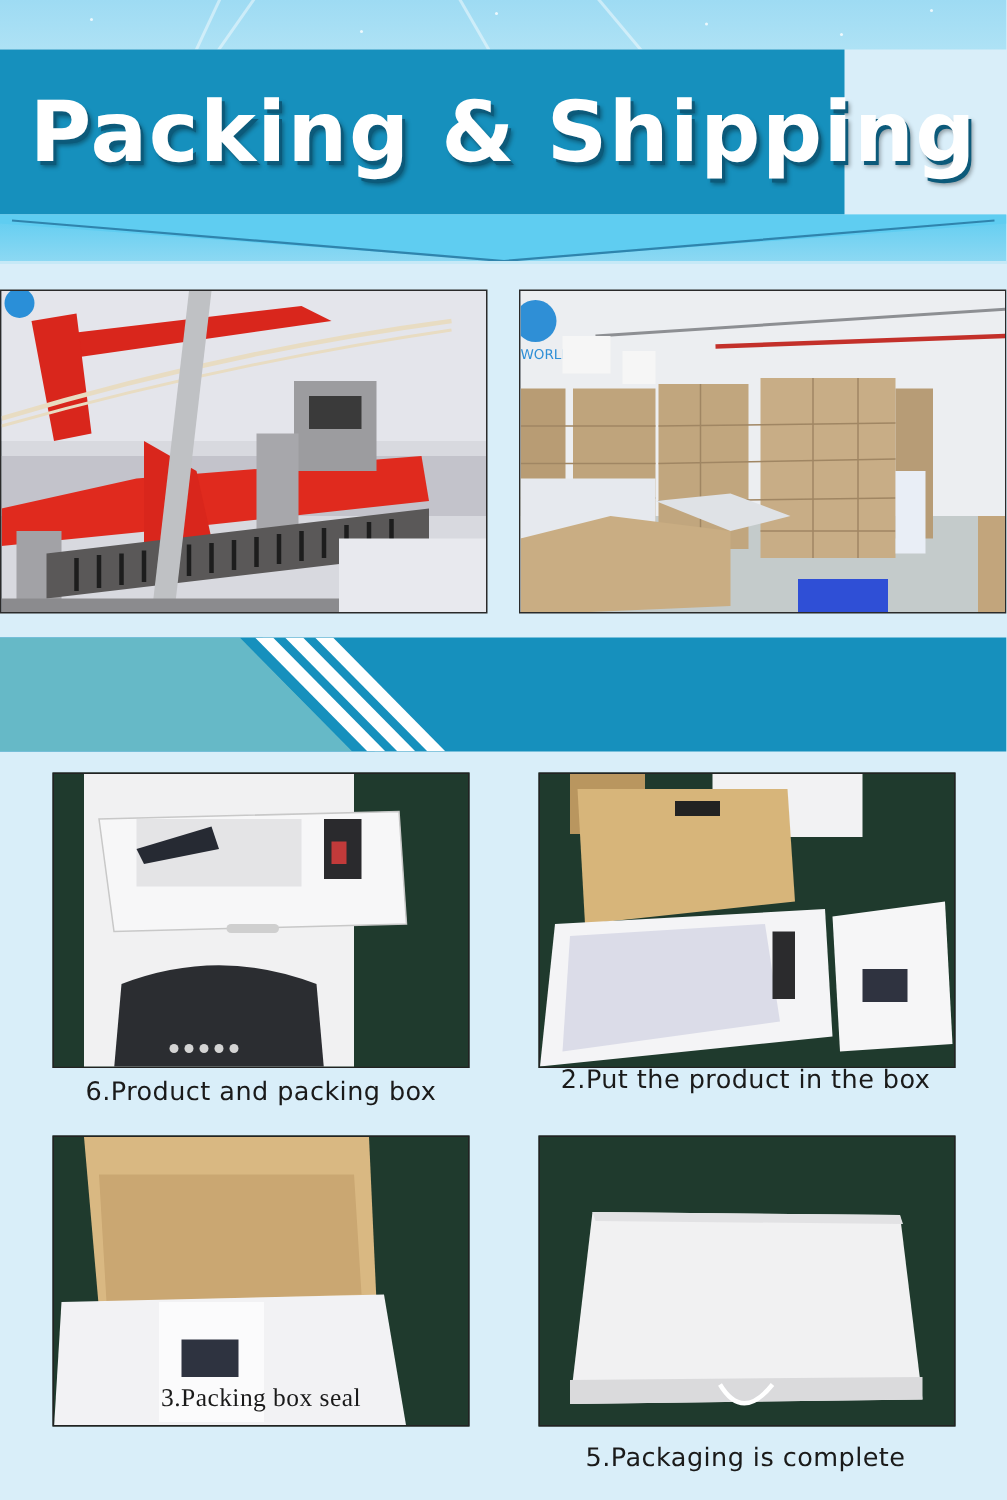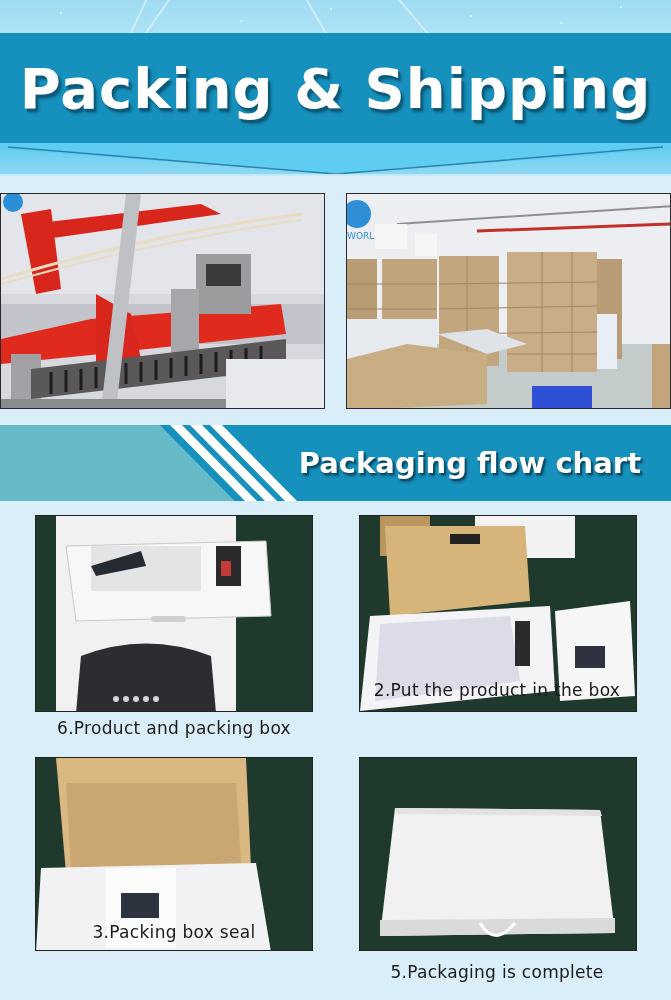--- a/index.html
+++ b/index.html
@@ -16,21 +16,21 @@
     overflow: hidden;
   }
   .sky .spark {
     position: absolute; width: 2px; height: 2px; background: #fff; border-radius: 50%; opacity: .8;
   }
   .sky .ray {
     position: absolute; top: -10px; width: 2px; height: 60px; background: rgba(255,255,255,.45); transform-origin: top;
   }
   
   .banner {
-    position: absolute; left: 0; top: 33px; width: 671px; height: 110px;
+    position: absolute; left: 0; top: 33px; width: 563px; height: 110px;
     background: #1690bd;
   }
   .banner-title {
     position: absolute; left: 0; top: 0; width: 671px; height: 110px;
     display: flex; align-items: center; justify-content: center;
     color: #ffffff; font-size: 56px; font-weight: bold; letter-spacing: 1px;
     text-shadow: 2px 3px 0 #0c5a7a, 3px 4px 3px rgba(0,0,0,.35);
     font-family: "DejaVu Sans", sans-serif;
   }
   
@@ -192,21 +192,20 @@
 </div>
 
 <div class="section-header">
   <svg class="teal-left" width="671" height="76" viewBox="0 0 671 76">
     <polygon points="0,0 160,0 235,76 0,76" fill="#66b9c7"></polygon>
     <polygon points="160,0 175,0 250,76 235,76" fill="#1690bd"></polygon>
     <polygon points="170,0 182,0 257,76 245,76" fill="#ffffff"></polygon>
     <polygon points="190,0 202,0 277,76 265,76" fill="#ffffff"></polygon>
     <polygon points="210,0 222,0 297,76 285,76" fill="#ffffff"></polygon>
   </svg>
-  <div class="section-title">Packaging flow chart</div>
 </div>
 
 <div class="step-photo" style="left:35px;top:515px;width:278px;height:197px;">
   <svg width="278" height="197" viewBox="0 0 278 197">
     <rect width="278" height="197" fill="#1f3a2d"></rect>
     <rect x="20" y="0" width="180" height="197" fill="#f1f1f2"></rect>
     <polygon points="30,30 230,25 235,100 40,105" fill="#f7f7f8" stroke="#c8c8c8"></polygon>
     <rect x="55" y="30" width="110" height="45" fill="#e4e4e6"></rect>
     <polygon points="55,50 105,35 110,50 60,60" fill="#262a33"></polygon>
     <rect x="180" y="30" width="25" height="40" fill="#2a2a2d"></rect>
@@ -231,33 +230,33 @@
     <rect x="115" y="0" width="100" height="42" fill="#f2f2f3"></rect>
     <polygon points="25,10 165,10 170,85 30,100" fill="#d7b57a"></polygon>
     <rect x="90" y="18" width="30" height="10" fill="#222"></rect>
     <polygon points="10,100 190,90 195,175 0,195" fill="#f4f4f6"></polygon>
     <polygon points="20,108 150,100 160,165 15,185" fill="#dbdce8"></polygon>
     <rect x="155" y="105" width="15" height="45" fill="#2b2b2d"></rect>
     <polygon points="195,95 270,85 275,180 200,185" fill="#f6f6f7"></polygon>
     <rect x="215" y="130" width="30" height="22" fill="#2f3340"></rect>
   </svg>
 </div>
-<div class="step-caption" style="left:347px;top:680px;">2.Put the product in the box</div>
+<div class="step-caption" style="left:347px;top:710px;">2.Put the product in the box</div>
 
 <div class="step-photo" style="left:35px;top:757px;width:278px;height:194px;">
   <svg width="278" height="194" viewBox="0 0 278 194">
     <rect width="278" height="194" fill="#1f3a2d"></rect>
     <polygon points="20,0 210,0 215,110 30,115" fill="#d9b882"></polygon>
     <polygon points="30,25 200,25 205,105 35,110" fill="#caa772"></polygon>
     <polygon points="5,110 220,105 235,194 0,194" fill="#f2f2f4"></polygon>
     <rect x="70" y="110" width="70" height="80" fill="#fbfbfc"></rect>
     <rect x="85" y="135" width="38" height="25" fill="#2e3340"></rect>
   </svg>
 </div>
-<div class="step-caption" style="left:24px;top:922px;">3.Packing box seal</div>
+<div class="step-caption" style="left:24px;top:922px;font-family:Liberation Serif, serif;">3.Packing box seal</div>
 
 <div class="step-photo" style="left:359px;top:757px;width:278px;height:194px;">
   <svg width="278" height="194" viewBox="0 0 278 194">
     <rect width="278" height="194" fill="#1f3a2d"></rect>
     <polygon points="35,50 240,52 255,175 20,178" fill="#f1f1f2"></polygon>
     <polygon points="35,50 240,52 242,58 37,56" fill="#e2e2e4"></polygon>
     <polygon points="20,162 255,160 255,175 20,178" fill="#dadadc"></polygon>
     <path d="M120,165 Q135,190 155,165" stroke="#ffffff" stroke-width="3" fill="none"></path>
   </svg>
 </div>

